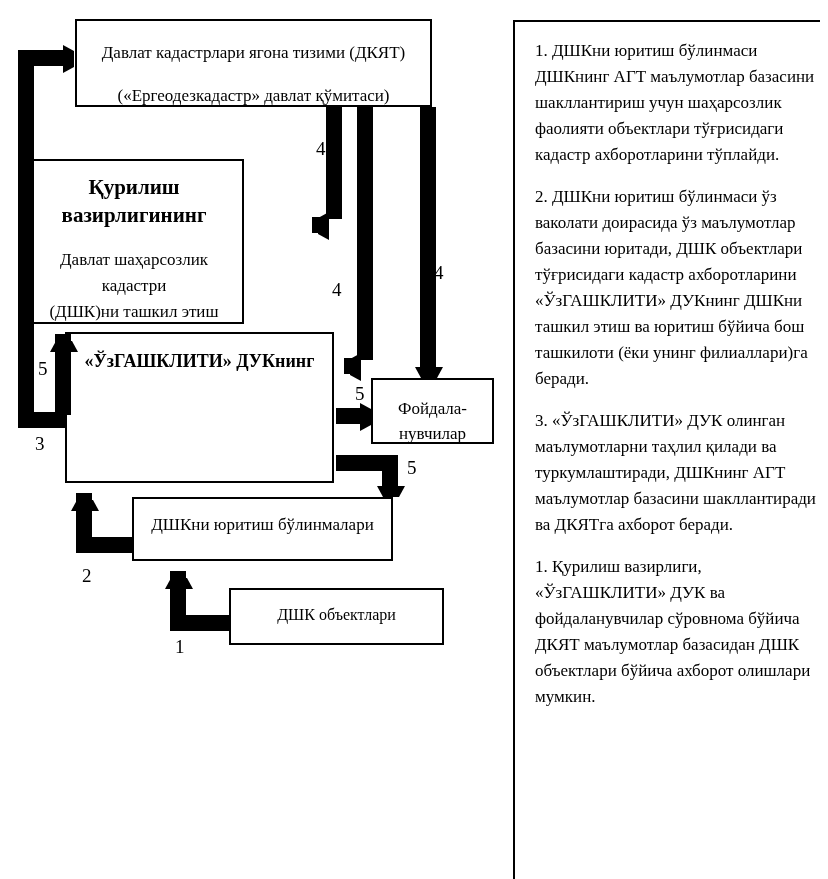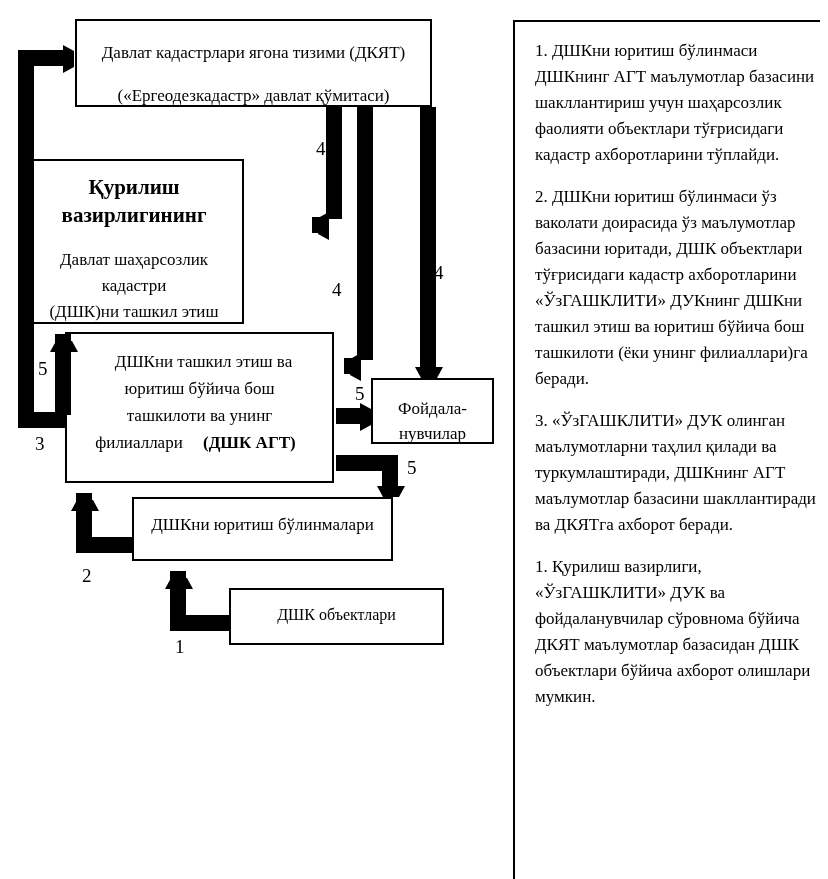--- a/index.html
+++ b/index.html
@@ -54,24 +54,21 @@
   <div class="box b-min">
     <div class="title pre">Қурилиш
 вазирлигининг</div>
     <div class="body pre">Давлат шаҳарсозлик кадастри
 (ДШК)ни ташкил этиш ва
 юритиш бўйича ваколатли
 органи</div>
   </div>
 
   <div class="box b-uzg">
-    <div class="body"><span class="pre">ДШКни ташкил этиш ва
-юритиш бўйича бош
-ташкилоти ва унинг
-филиаллари </span><span class="bold">(ДШК АГТ)</span></div>
+    <div class="title">«ЎзГАШКЛИТИ» ДУКнинг</div>
   </div>
 
   <div class="box b-users flexc">
     <div class="pre">Фойдала-
 нувчилар</div>
   </div>
 
   <div class="box b-dep flexc">
     <div>ДШКни юритиш бўлинмалари</div>
   </div>

